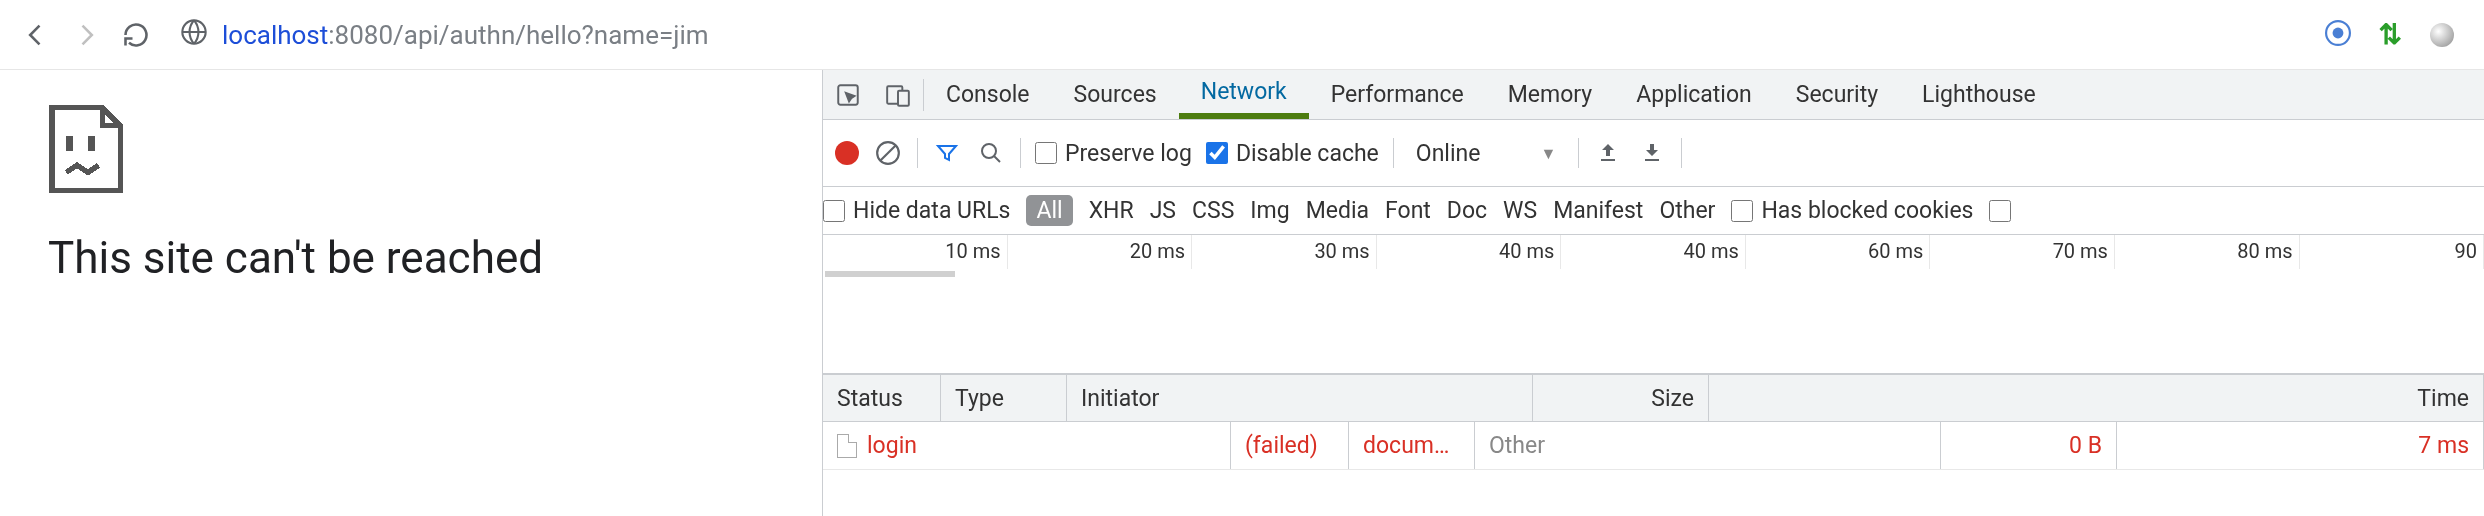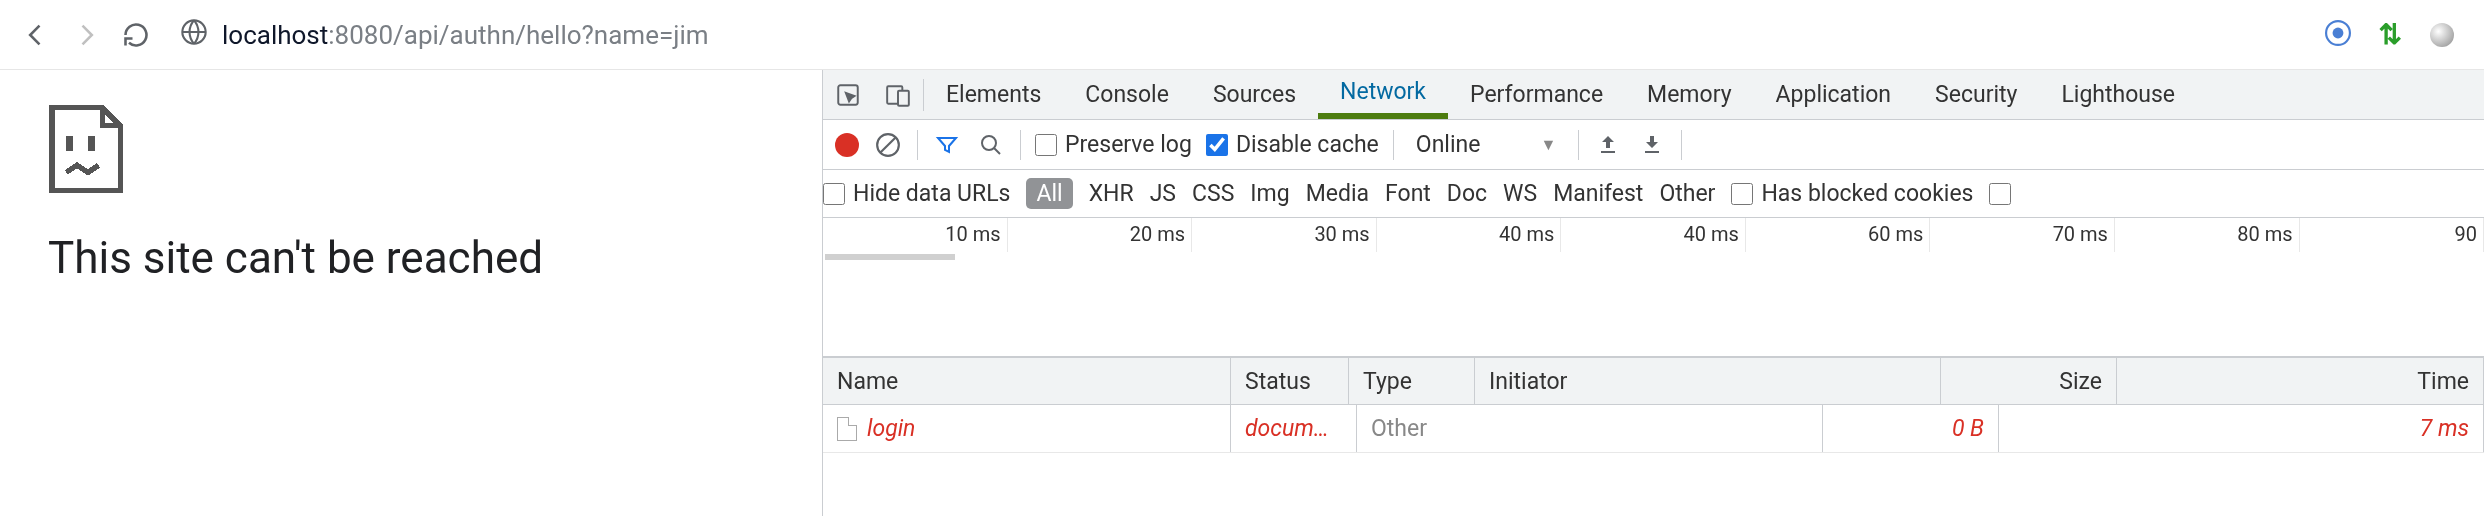--- a/index.html
+++ b/index.html
@@ -4,42 +4,42 @@
 <style>
 * { margin: 0; padding: 0; box-sizing: border-box; font-family: -apple-system, BlinkMacSystemFont, "Segoe UI", Roboto, Arial, sans-serif; }
 body { width: 2484px; height: 516px; background: #fff; overflow: hidden; }
 
 
 .browser-bar { height: 70px; display: flex; align-items: center; padding: 0 20px; gap: 18px; border-bottom: 1px solid #e6e6e6; }
 .nav-btn { width: 32px; height: 32px; display: flex; align-items: center; justify-content: center; color: #5f6368; cursor: pointer; }
 .nav-btn.disabled { color: #c0c0c0; }
 .addr-bar { flex: 1; height: 50px; margin-left: 10px; display: flex; align-items: center; gap: 14px; font-size: 26px; }
 .addr-globe { color: #5f6368; }
-.addr-host { color: #0f172a; }
+.addr-host { color: #1d4ed8; }
 .addr-rest { color: #7a7f85; }
 .ext-icons { display: flex; align-items: center; gap: 28px; margin-left: 20px; margin-right: 10px; }
 .ext-circle { width: 24px; height: 24px; border-radius: 50%; }
 
 
 .main { display: flex; height: calc(100% - 70px); }
 .page-pane { width: 822px; padding: 34px 48px; }
 .sad-doc { width: 76px; height: 90px; }
 .page-title { font-size: 44px; font-weight: 400; color: #202124; margin-top: 34px; white-space: nowrap; overflow: hidden; }
 
 .devtools { flex: 1; border-left: 1px solid #cacdd1; background: #fff; display: flex; flex-direction: column; min-width: 0; }
 
 
 .dt-tabs { height: 50px; display: flex; align-items: center; border-bottom: 1px solid #cacdd1; background: #f1f3f4; font-size: 23px; color: #333; }
 .dt-tabs .icon-btn { width: 50px; height: 100%; display: flex; align-items: center; justify-content: center; color: #5f6368; }
 .dt-tabs .vdiv { width: 1px; height: 32px; background: #cacdd1; }
 .dt-tab { padding: 0 22px; height: 100%; display: flex; align-items: center; cursor: pointer; }
 .dt-tab.active { color: #0369a1; border-bottom: 6px solid #4d7c0f; }
 
 
-.net-toolbar { height: 50px; display: flex; align-items: center; border-bottom: 1px solid #cacdd1; padding: 0 12px; gap: 14px; font-size: 23px; color: #333; }
+.net-toolbar { height: 67px; display: flex; align-items: center; border-bottom: 1px solid #cacdd1; padding: 0 12px; gap: 14px; font-size: 23px; color: #333; }
 .net-toolbar .vdiv { width: 1px; height: 30px; background: #cacdd1; }
 .record-dot { width: 24px; height: 24px; border-radius: 50%; background: #d93025; }
 .tb-icon { color: #5f6368; display: flex; align-items: center; justify-content: center; width: 30px; cursor: pointer; }
 .tb-chk { display: flex; align-items: center; gap: 8px; }
 input[type=checkbox] { width: 22px; height: 22px; }
 input[type=checkbox].checked { accent-color: #1a73e8; }
 .throttle { display: flex; align-items: center; gap: 60px; padding: 0 8px; color: #333; }
 .throttle .tri { color: #888; font-size: 16px; }
 
 
@@ -59,21 +59,21 @@
 
 .req-head { height: 48px; display: flex; align-items: center; background: #f1f3f4; border-top: 1px solid #cacdd1; border-bottom: 1px solid #cacdd1; font-size: 23px; color: #333; }
 .req-head .col, .req-row .col { padding: 0 14px; border-right: 1px solid #cacdd1; height: 100%; display: flex; align-items: center; overflow: hidden; white-space: nowrap; text-overflow: ellipsis; }
 .req-row { height: 48px; display: flex; align-items: center; font-size: 23px; border-bottom: 1px solid #e8e8e8; }
 .col-name { width: 408px; }
 .col-status { width: 118px; }
 .col-type { width: 126px; }
 .col-init { width: 466px; }
 .col-size { width: 176px; justify-content: flex-end; }
 .col-time { flex: 1; justify-content: flex-end; border-right: none; text-align: center; }
-.fail { color: #d93025; font-style: italic; }
+.fail { color: #d93025; }
 .dim { color: #888; }
 .file-icon { width: 20px; height: 24px; border: 1px solid #aaa; margin-right: 10px; position: relative; }
 .file-icon::after { content: ""; position: absolute; top: -1px; right: -1px; width: 8px; height: 8px; background: #fff; border-left: 1px solid #aaa; border-bottom: 1px solid #aaa; }
 </style>
 </head>
 <body>
 
 <div class="browser-bar">
   <div class="nav-btn">
     <svg width="28" height="28" viewBox="0 0 24 24" fill="none" stroke="currentColor" stroke-width="2.2">
@@ -137,21 +137,20 @@
           </svg>
       </div>
       <div class="icon-btn">
         <svg width="26" height="26" viewBox="0 0 24 24" fill="none" stroke="currentColor" stroke-width="1.8">
             <rect x="2" y="4" width="14" height="16" rx="1"></rect>
             <rect x="12" y="8" width="10" height="14" rx="1" fill="#f1f3f4"></rect>
           </svg>
       </div>
       <div class="vdiv"></div>
       <div id="dt-tabs-slot" style="display: flex; height: 100%;">
-          <div class="dt-tab">Elements</div>
           <div class="dt-tab">Console</div>
           <div class="dt-tab">Sources</div>
           <div class="dt-tab active">Network</div>
           <div class="dt-tab">Performance</div>
           <div class="dt-tab">Memory</div>
           <div class="dt-tab">Application</div>
           <div class="dt-tab">Security</div>
           <div class="dt-tab">Lighthouse</div>
         </div>
     </div>
@@ -242,33 +241,33 @@
           <div class="tick">70 ms</div>
           <div class="tick">80 ms</div>
           <div class="tick">90</div>
         </div>
       <div class="timeline-body">
           <div class="seg"></div>
         </div>
     </div>
 
     <div class="req-head">
-      <div class="col col-name">Name</div>
       <div class="col col-status">Status</div>
       <div class="col col-type">Type</div>
       <div class="col col-init">Initiator</div>
       <div class="col col-size">Size</div>
       <div class="col col-time">Time</div>
     </div>
     <div id="req-rows">
         <div class="req-row">
           <div class="col col-name fail">
             <span class="file-icon"></span>
             <span>login</span>
           </div>
+          <div class="col col-status fail">(failed)</div>
           <div class="col col-type fail">docum…</div>
           <div class="col col-init dim">Other</div>
           <div class="col col-size fail">0 B</div>
           <div class="col col-time fail">7 ms</div>
         </div>
       </div>
 
   </div>
 </div>
 

